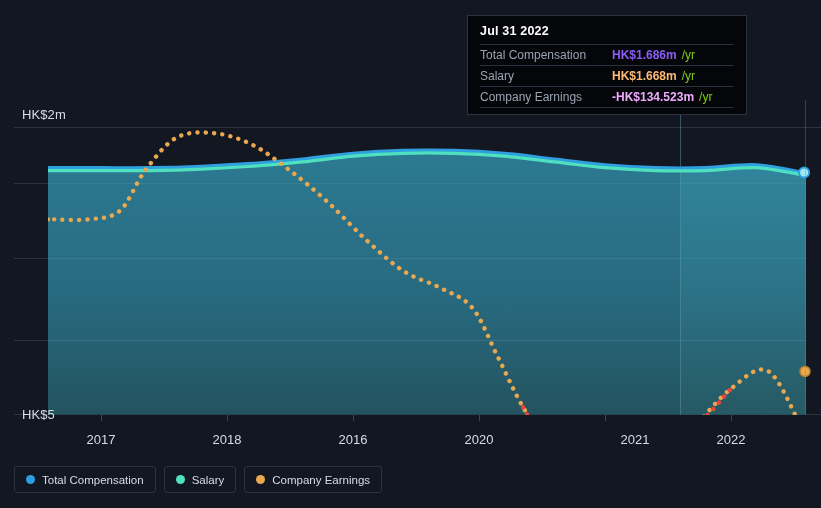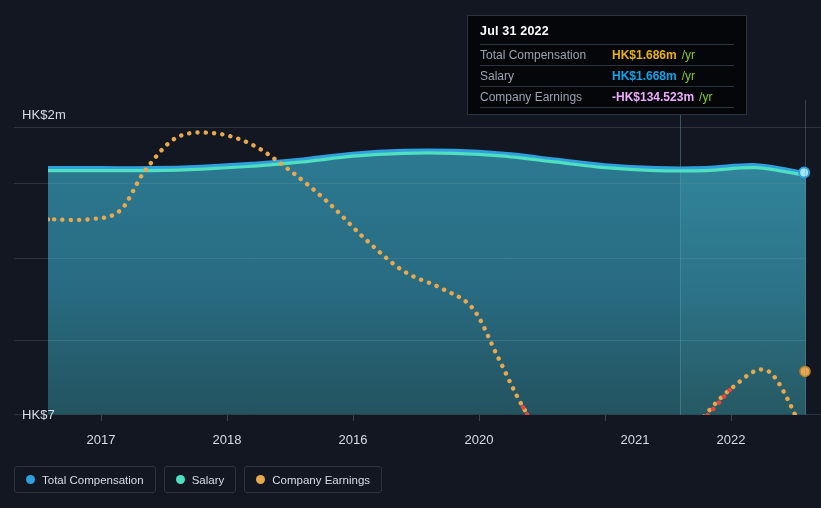--- a/index.html
+++ b/index.html
@@ -171,43 +171,43 @@
       <g>
         <circle cx="804.1" cy="172.6" r="5" fill="#9fe8f2" stroke="#2f9fe0" stroke-width="2"></circle>
         <circle cx="805" cy="371.4" r="5" fill="#e8a84f" stroke="#b8822f" stroke-width="1.5"></circle>
       </g>
 
       <line x1="805.5" y1="100" x2="805.5" y2="415" stroke="#7f8a99" stroke-width="1" opacity=".35"></line>
     </svg>
   </div>
 
   <div class="y-axis-label" id="ylabel-top">HK$2m</div>
-  <div class="y-axis-label" id="ylabel-bottom">HK$7</div>
+  <div class="y-axis-label" id="ylabel-bottom">HK$5</div>
 
   <div id="x-axis">
     <div class="x-axis-label" style="left:101px">2017</div>
     <div class="x-axis-label" style="left:227px">2018</div>
     <div class="x-axis-label" style="left:353px">2016</div>
     <div class="x-axis-label" style="left:479px">2020</div>
     <div class="x-axis-label" style="left:635px">2021</div>
     <div class="x-axis-label" style="left:731px">2022</div>
   </div>
 
   <div id="tooltip">
     <div id="tooltip-date">Jul 31 2022</div>
 
     <div class="tt-row">
       <span class="tt-name">Total Compensation</span>
-      <span class="tt-val" style="color:#eab308">HK$1.686m</span>
+      <span class="tt-val" style="color:#8b5cf6">HK$1.686m</span>
       <span class="tt-unit">/yr</span>
     </div>
 
     <div class="tt-row">
       <span class="tt-name">Salary</span>
-      <span class="tt-val" style="color:#0ea5e9">HK$1.668m</span>
+      <span class="tt-val" style="color:#fdba74">HK$1.668m</span>
       <span class="tt-unit">/yr</span>
     </div>
 
     <div class="tt-row">
       <span class="tt-name">Company Earnings</span>
       <span class="tt-val" style="color:#f0abfc">-HK$134.523m</span>
       <span class="tt-unit">/yr</span>
     </div>
   </div>
 

